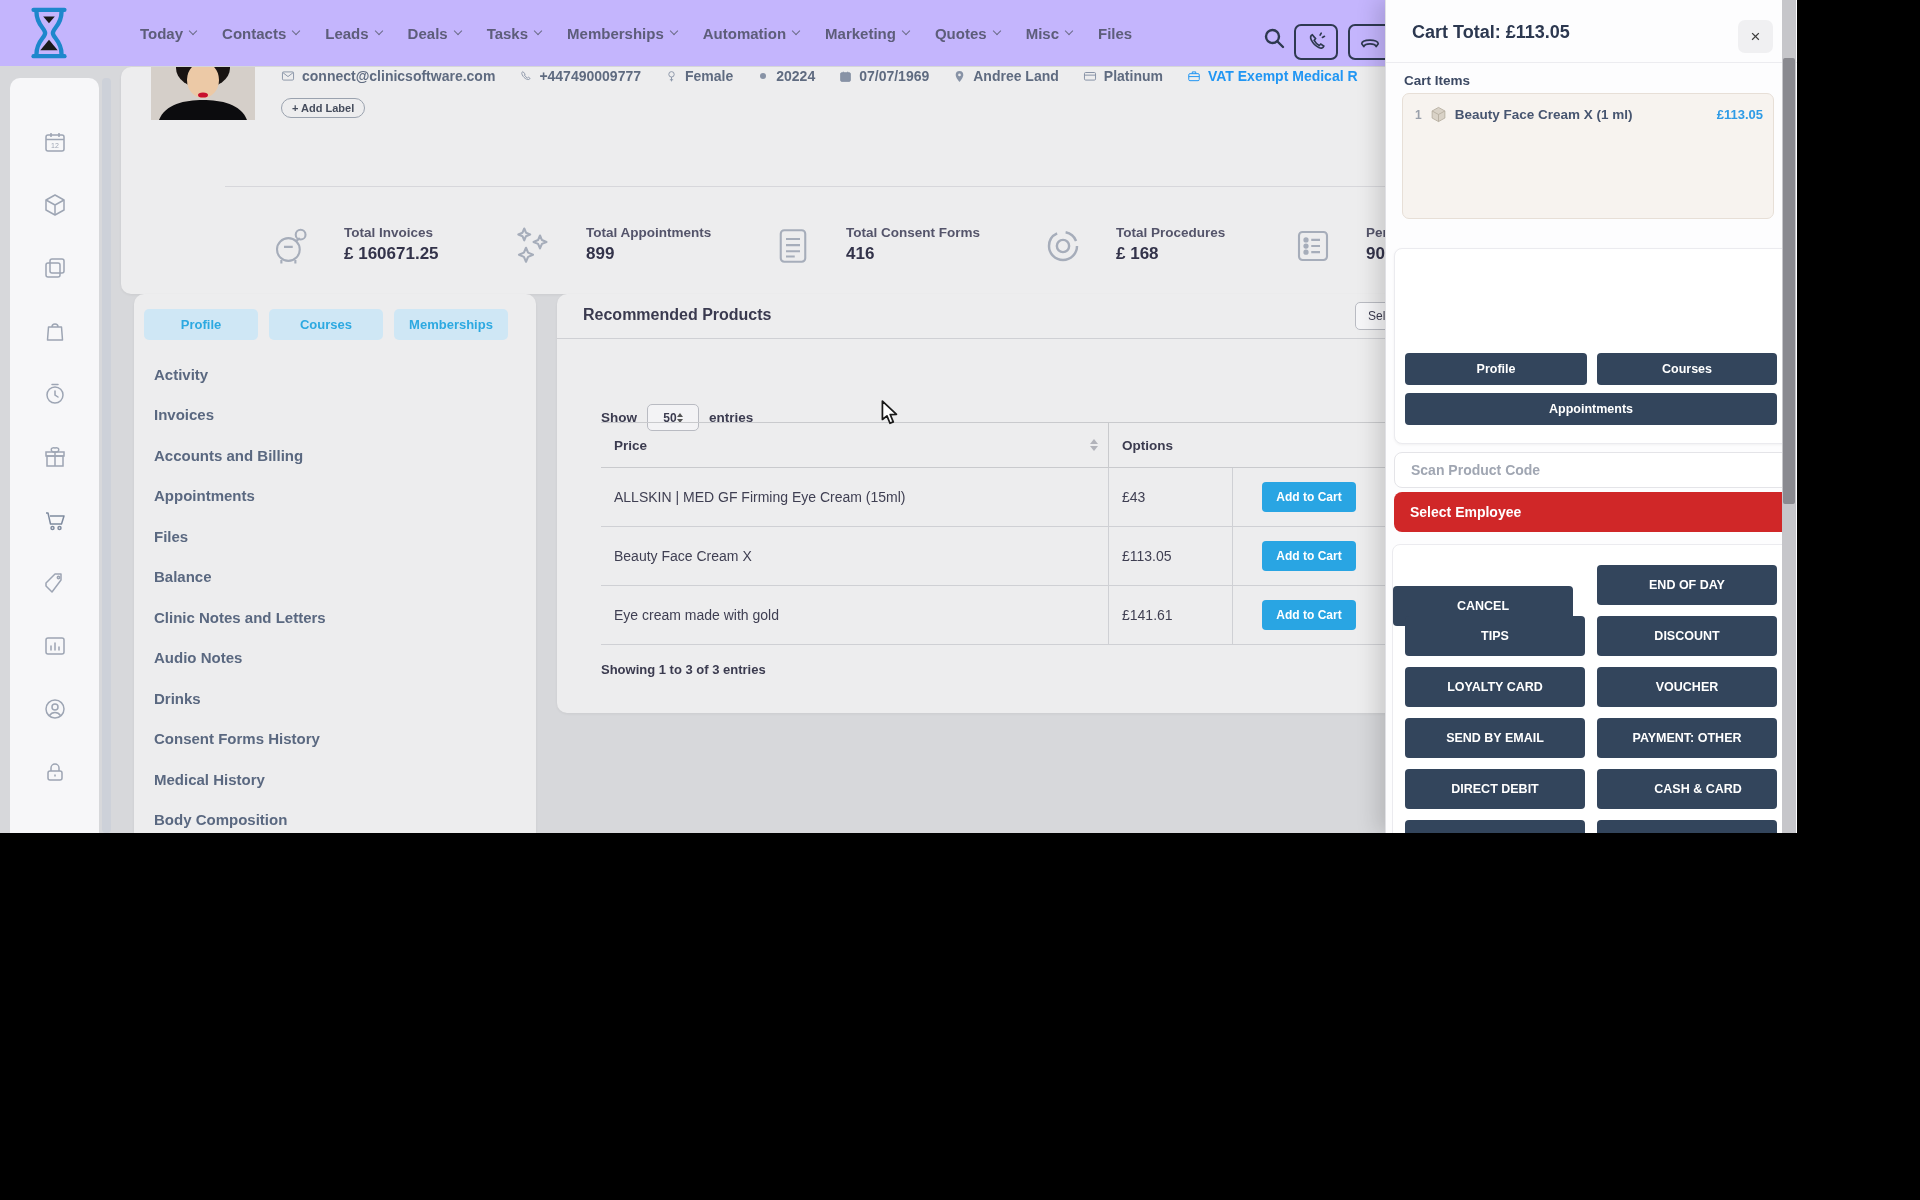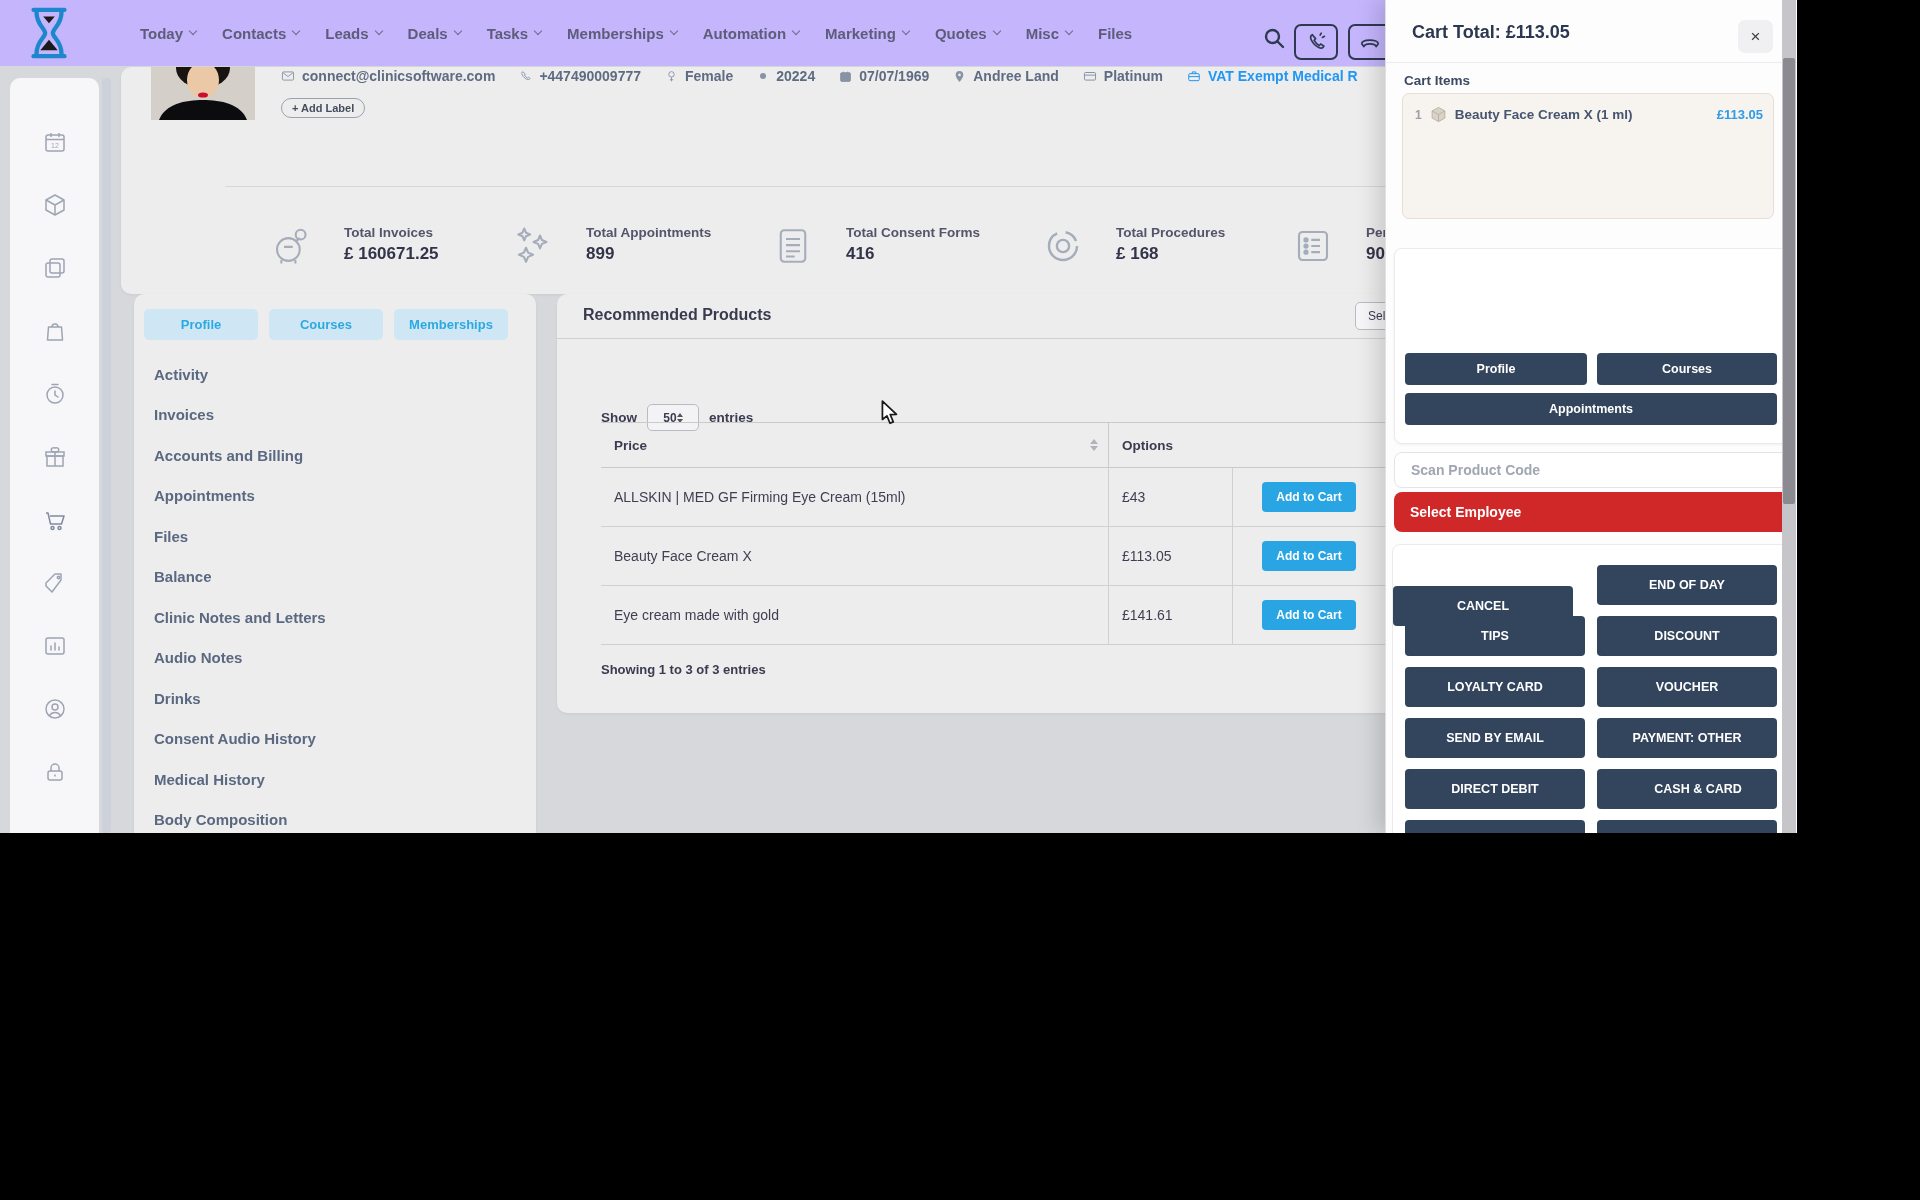--- a/index.html
+++ b/index.html
@@ -356,21 +356,21 @@
     <div class="menu-list">
       <div class="menu-item">Activity</div>
       <div class="menu-item">Invoices</div>
       <div class="menu-item">Accounts and Billing</div>
       <div class="menu-item">Appointments</div>
       <div class="menu-item">Files</div>
       <div class="menu-item">Balance</div>
       <div class="menu-item">Clinic Notes and Letters</div>
       <div class="menu-item">Audio Notes</div>
       <div class="menu-item">Drinks</div>
-      <div class="menu-item">Consent Audio History</div>
+      <div class="menu-item">Consent Forms History</div>
       <div class="menu-item">Medical History</div>
       <div class="menu-item">Body Composition</div>
     </div>
   </div>
 
   <div class="card" style="left:557px;top:294px;width:1145px;height:419px;">
     <div class="p-title">Recommended Products</div>
     <div class="select-btn">Select</div>
     <div class="p-div"></div>
     <div class="show-row">

